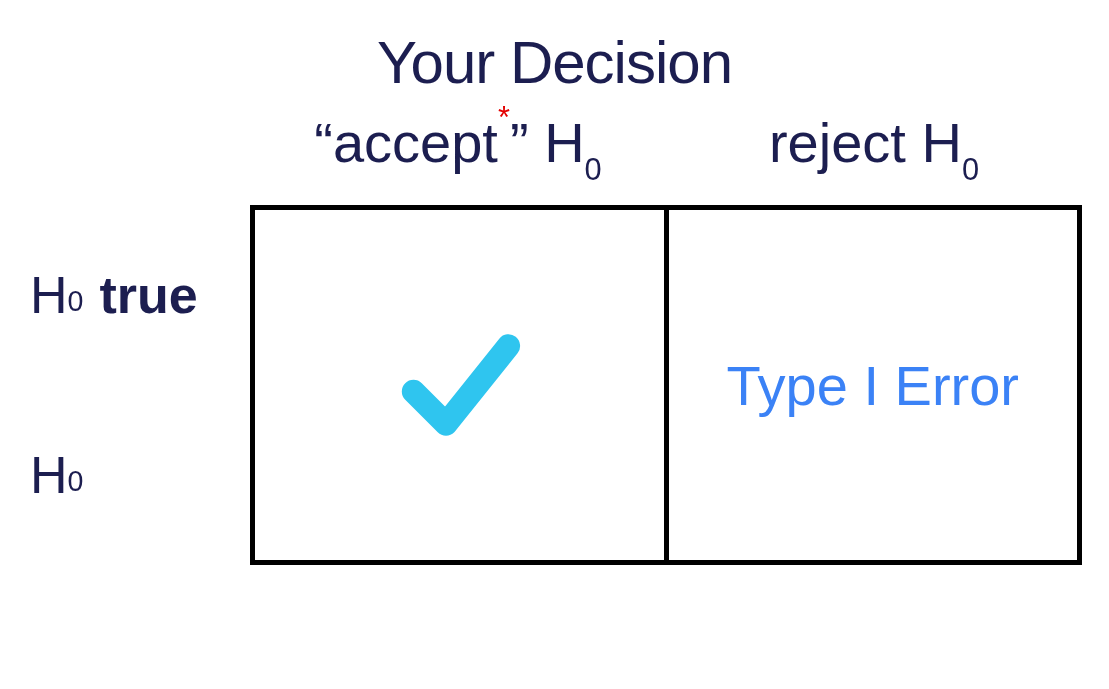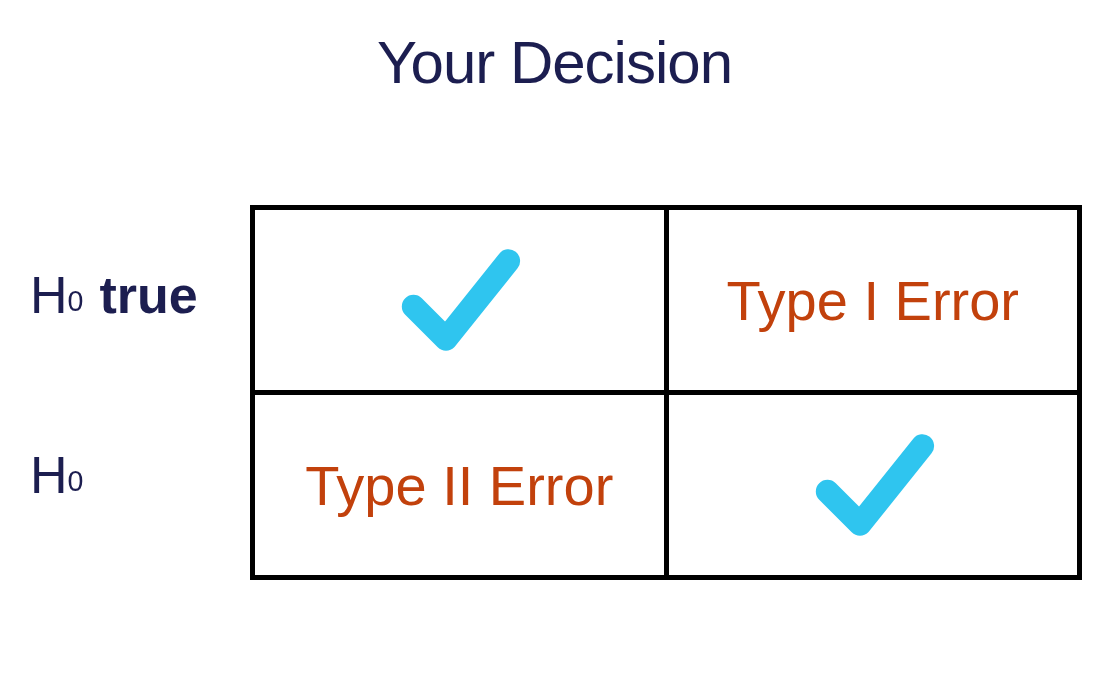--- a/index.html
+++ b/index.html
@@ -92,39 +92,47 @@
     border-collapse: collapse;
     width: 832px;
     height: 360px;
     table-layout: fixed;
   }
   table.decision td {
     border: 5px solid #000000;
     text-align: center;
     vertical-align: middle;
     font-size: 56px;
-    color: #c2410c;
+    color: #3b82f6;
     font-weight: 400;
     padding: 0 10px;
     height: 180px;
   }
   table.decision td svg {
     width: 140px;
     height: 130px;
     display: block;
     margin: 0 auto;
   }
 </style>
 </head>
 <body>
 
 <div class="canvas">
 
   <div class="title">Your Decision</div>
 
+  <div class="col-headers">
+    <div class="col-h">
+      <span>“</span><span>accept</span><span class="ast">*</span><span>”</span><span> H</span><span class="sub0">0</span>
+    </div>
+    <div class="col-h">
+      <span>reject</span><span> H</span><span class="sub0">0</span>
+    </div>
+  </div>
 
   <div class="row-labels">
     <div class="row-label">
       <span class="h0">H</span>
         <span class="sub0">0</span>
         <span class="tf">true</span>
     </div>
     <div class="row-label">
       <span class="h0">H</span>
         <span class="sub0">0</span>
@@ -134,24 +142,16 @@
   <table class="decision">
     <tbody>
         <tr>
       <td>
         <svg viewBox="0 0 100 100">
           <path d="M15 55 L40 80 L88 20" fill="none" stroke="#2fc5ef" stroke-width="18" stroke-linecap="round" stroke-linejoin="round"></path>
         </svg>
       </td>
       <td>Type I Error</td>
     </tr>
-    <tr>
-      <td>Type II Error</td>
-      <td>
-        <svg viewBox="0 0 100 100">
-          <path d="M15 55 L40 80 L88 20" fill="none" stroke="#2fc5ef" stroke-width="18" stroke-linecap="round" stroke-linejoin="round"></path>
-        </svg>
-      </td>
-    </tr>
   </tbody>
     </table>
 
 </div>
 
 </body></html>

